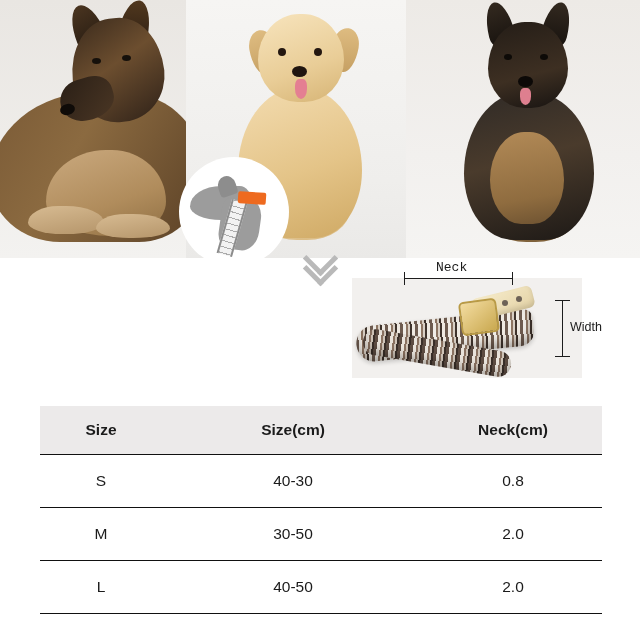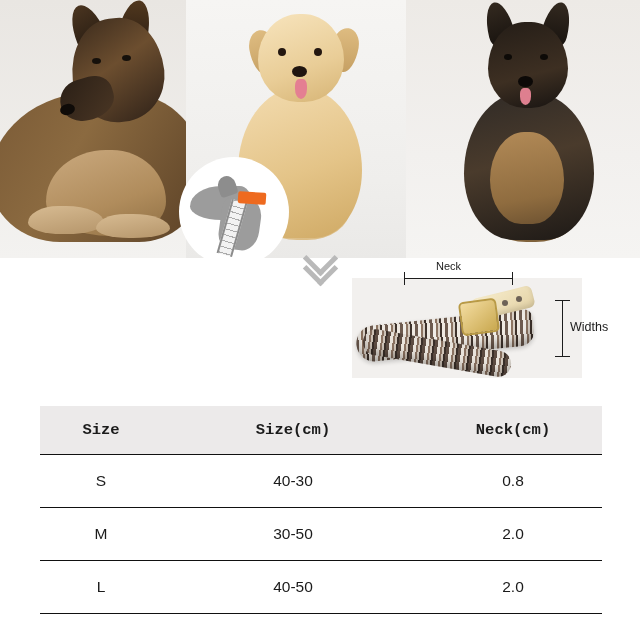--- a/index.html
+++ b/index.html
@@ -371,22 +371,23 @@
     width: 6px; height: 6px;
     background: #6d6257;
     border-radius: 50%;
   }
   .collar-hole1 { left: 150px; top: 22px; }
   .collar-hole2 { left: 164px; top: 18px; }
 
   .neck-label {
     position: absolute;
     left: 84px; top: -2px;
-    font-size: 11px;
+    font-size: 13px;
     color: #1b1b1b;
+    font-family: Liberation Mono, monospace;
   }
   .neck-line {
     position: absolute;
     left: 52px; top: 16px;
     width: 108px; height: 1px;
     background: #1d1d1d;
   }
   .neck-tick-l, .neck-tick-r {
     position: absolute;
     top: 10px;
@@ -424,21 +425,20 @@
     width: 562px;
     border-collapse: collapse;
     font-size: 15.5px;
     color: #1b1b1b;
   }
   .size-table th {
     background: #eceaea;
     font-weight: bold;
     height: 46px;
     border: none;
-    font-family: Liberation Mono, monospace;
   }
   .size-table th.col-size { width: 120px; }
   .size-table th.col-neck { width: 260px; }
   .size-table td {
     height: 50px;
     text-align: center;
     border-top: 1px solid #111111;
     font-weight: normal;
   }
   .size-table tbody tr:last-child td { border-bottom: 1px solid #111111; }
@@ -520,21 +520,21 @@
     </div>
 
     <div class="neck-line"></div>
     <div class="neck-tick-l"></div>
     <div class="neck-tick-r"></div>
     <div class="neck-label">Neck</div>
 
     <div class="widths-line"></div>
     <div class="widths-tick-t"></div>
     <div class="widths-tick-b"></div>
-    <div class="widths-label">Widths</div>
+    <div class="widths-label">Width</div>
   </div>
 
   <table class="size-table">
     <thead>
       <tr>
         <th class="col-size">Size</th>
         <th class="col-neck">Size(cm)</th>
         <th class="col-width">Neck(cm)</th>
       </tr>
     </thead>

